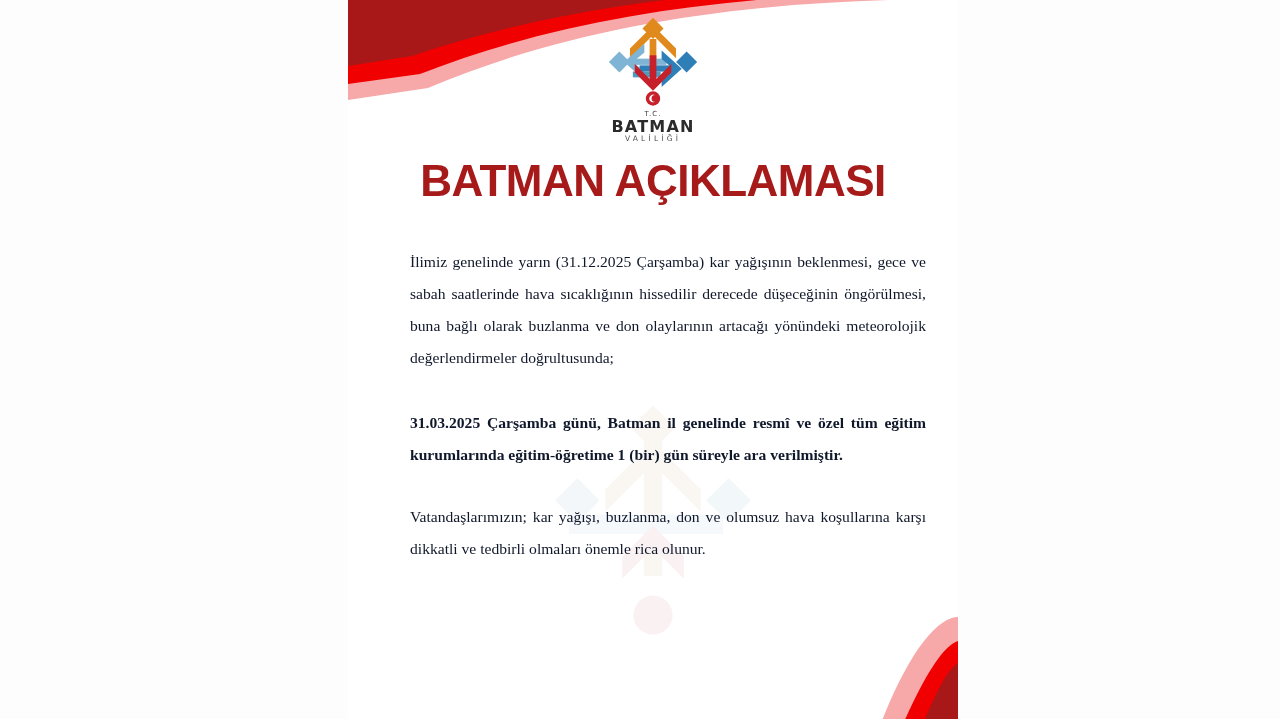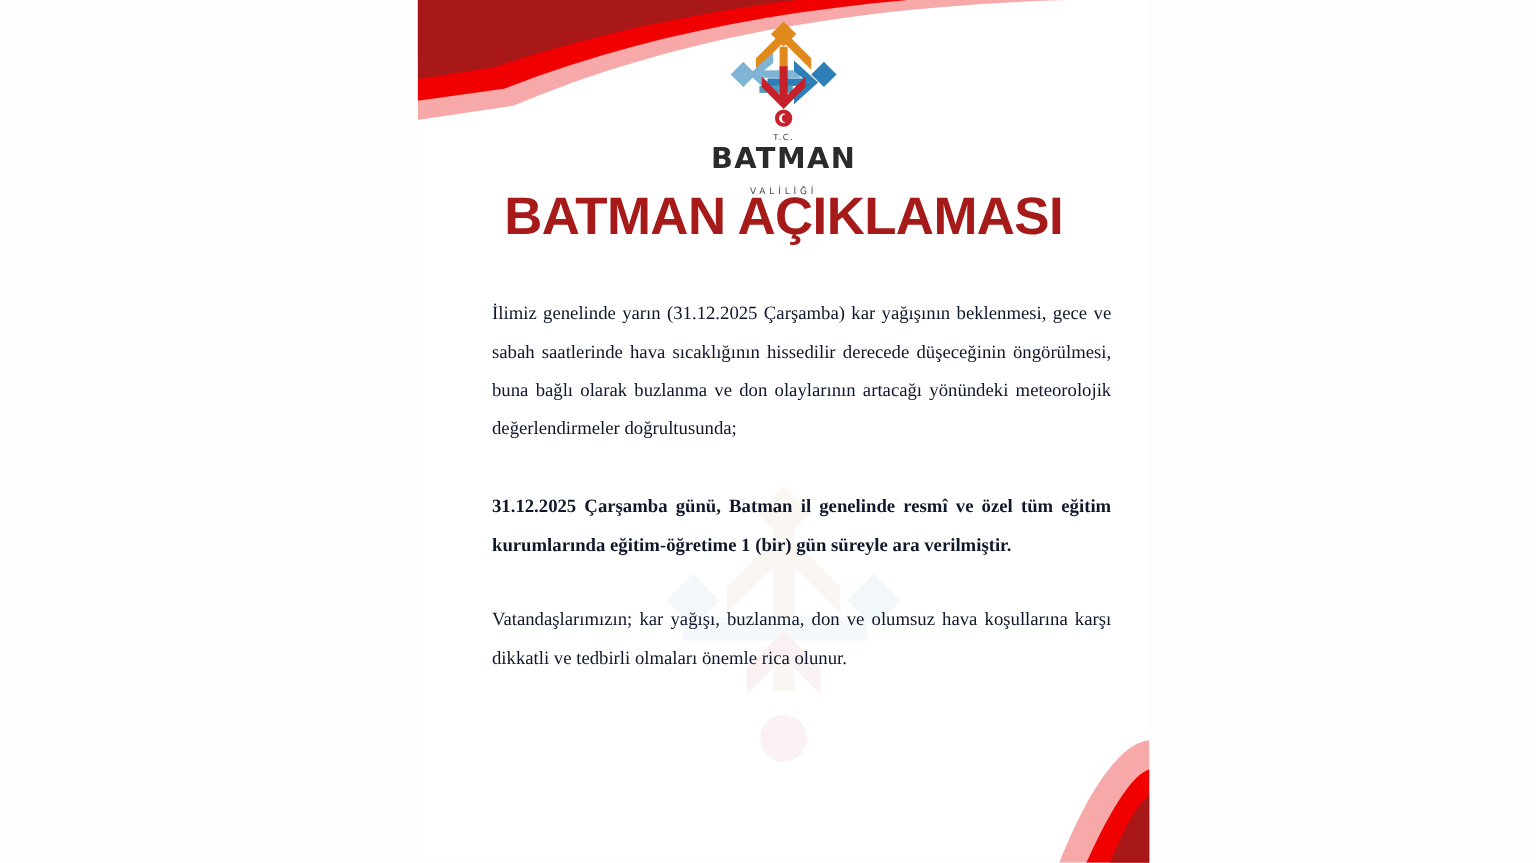--- a/index.html
+++ b/index.html
@@ -79,34 +79,34 @@
   }
   .logo-tc {
     font-family: "DejaVu Sans", sans-serif;
     font-size: 7px;
     letter-spacing: 1.1px;
     color: #3b3b3b;
     display: block;
   }
   .logo-name {
     font-family: "DejaVu Sans", sans-serif;
-    font-size: 24px;
+    font-size: 16px;
     font-weight: bold;
     letter-spacing: 1.2px;
     color: #2b2b2b;
     display: block;
     margin-top: 1px;
   }
   .logo-sub {
     font-family: "DejaVu Sans", sans-serif;
     font-size: 7.5px;
     letter-spacing: 3.2px;
     color: #4a4a4a;
     display: block;
-    margin-top: 12px;
+    margin-top: 0;
   }
 
   
   #doc-title {
     position: absolute;
     left: 0;
     top: 158px;
     width: 610px;
     text-align: center;
     font-family: "Liberation Sans", sans-serif;
@@ -203,21 +203,21 @@
         <span class="logo-name">BATMAN</span>
         <span class="logo-sub">VALİLİĞİ</span>
       </div>
     </div>
 
     <div id="doc-title">BATMAN AÇIKLAMASI</div>
 
     <div id="body-copy">
       <p class="para">İlimiz genelinde yarın (31.12.2025 Çarşamba) kar yağışının beklenmesi, gece ve sabah saatlerinde hava sıcaklığının hissedilir derecede düşeceğinin öngörülmesi, buna bağlı olarak buzlanma ve don olaylarının artacağı yönündeki meteorolojik değerlendirmeler doğrultusunda;</p>
       <div class="gap-lg"></div>
-      <p class="para bold">31.12.2025 Çarşamba günü, Batman il genelinde resmî ve özel tüm eğitim kurumlarında eğitim-öğretime 1 (bir) gün süreyle ara verilmiştir.</p>
+      <p class="para bold">31.03.2025 Çarşamba günü, Batman il genelinde resmî ve özel tüm eğitim kurumlarında eğitim-öğretime 1 (bir) gün süreyle ara verilmiştir.</p>
       <div class="gap-md"></div>
       <p class="para">Vatandaşlarımızın; kar yağışı, buzlanma, don ve olumsuz hava koşullarına karşı dikkatli ve tedbirli olmaları önemle rica olunur.</p>
       <div class="gap-md"></div>
     </div>
 
     <svg class="wave-layer" id="wave-bottom" viewBox="0 0 610 110" preserveAspectRatio="none">
       <path d="M610,120 L610,6 C590,6 560,40 530,120 Z" fill="#F7A8A8"></path>
       <path d="M610,120 L610,30 C596,34 576,64 552,120 Z" fill="#F00000"></path>
       <path d="M610,120 L610,52 C600,58 588,80 572,120 Z" fill="#A81818"></path>
     </svg>

